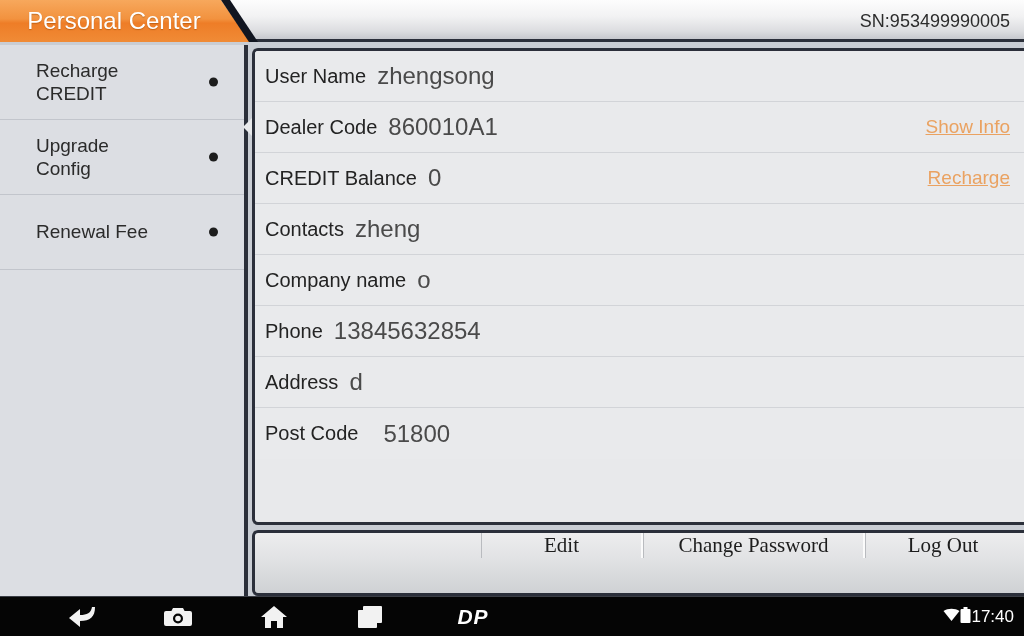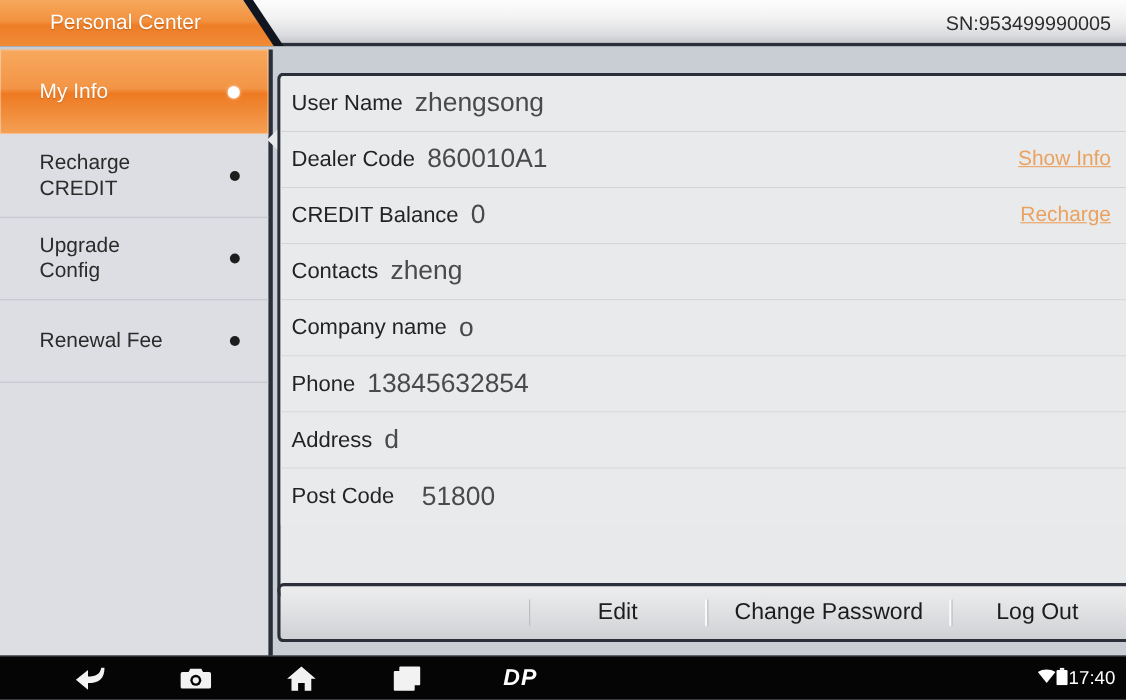--- a/index.html
+++ b/index.html
@@ -13,21 +13,21 @@
 
   
   .topbar{
     position:absolute; left:0; top:0; width:1024px; height:42px;
     background:linear-gradient(to bottom,#fdfdfd 0%,#f2f2f3 42%,#dcdde0 80%,#c6c8cd 100%);
     border-bottom:3px solid #2b2f3a;
   }
   .tab-personal{
     position:absolute; left:0; top:0; width:250px; height:42px;
     background:linear-gradient(to bottom,#f7a85c 0%,#f2923f 45%,#ee7d27 55%,#f08b36 100%);
-    color:#fff; font-size:19px; display:flex; align-items:center;
+    color:#fff; font-size:24px; display:flex; align-items:center;
     justify-content:center; padding-right:22px;
     clip-path:polygon(0 0, 221px 0, 250px 42px, 0 42px);
     text-shadow:0 1px 1px rgba(150,70,0,.5);
   }
   .tab-notch{
     position:absolute; left:216px; top:0; width:42px; height:42px;
     background:#111520;
     clip-path:polygon(5px 0, 14px 0, 42px 42px, 33px 42px);
   }
   .sn-label{
@@ -74,44 +74,43 @@
 
   
   .content{
     position:absolute; left:252px; top:48px; width:772px; height:477px;
     background:#e8e9eb;
     border-top:3px solid #2b2f3a;
     border-left:3px solid #2b2f3a;
     border-bottom:3px solid #2b2f3a;
     border-radius:6px 0 0 6px;
     overflow:hidden;
-    margin-top:18px;
   }
   .row{
     position:relative; height:51px; display:flex; align-items:center;
     padding:0 14px 0 10px; border-bottom:1px solid #d2d4d8;
     background:#e9eaec;
   }
   .row:last-child{ border-bottom:none;gap:14px; }
   .row-label{ font-size:20px; color:#232323; }
   .row-value{ font-size:24px; color:#4a4a4a; margin-left:11px; }
   .row-link{
     position:absolute; right:14px; top:50%; transform:translateY(-50%);
     font-size:19px; color:#eaa261; text-decoration:underline;
   }
 
   
   .btnbar{
-    position:absolute; left:252px; top:530px; width:772px; height:54px;
+    position:absolute; left:252px; top:530px; width:772px; height:66px;
     background:linear-gradient(to bottom,#ededee 0%,#e2e3e5 40%,#cfd1d4 100%);
     border-top:3px solid #2b2f3a;
     border-left:3px solid #2b2f3a;
     border-bottom:3px solid #2b2f3a;
     border-radius:6px 0 0 6px;
-    display:flex; align-items:center;
+    display:flex; align-items:flex-start;font-family:Liberation Serif, serif;
   }
   .btnbar .spacer{ width:226px; border-right:2px solid #fbfbfb; }
   .btn{
     flex:0 0 auto; display:flex; align-items:center; justify-content:center;
     font-size:21px; color:#1d1d1d; border-right:2px solid #fbfbfb;
     border-left:1px solid #b9bbbf;
   }
   .btn.edit{ width:162px; }
   .btn.chpw{ width:222px; }
   .btn.logout{ width:155px; border-right:none; }
@@ -147,24 +146,20 @@
   <div class="topbar">
     <div class="tab-personal">
       <span>Personal Center</span>
     </div>
     <div class="tab-notch"></div>
     <div class="sn-label">SN:953499990005</div>
   </div>
 
   <div class="sidebar">
 
-    <div class="side-item selected">
-      <span>My Info</span>
-      <span class="side-dot"></span>
-    </div>
 
     <div class="side-item two-line">
       <span style="white-space:pre-line">Recharge
 CREDIT</span>
       <span class="side-dot"></span>
     </div>
 
     <div class="side-item two-line">
       <span style="white-space:pre-line">Upgrade
 Config</span>

